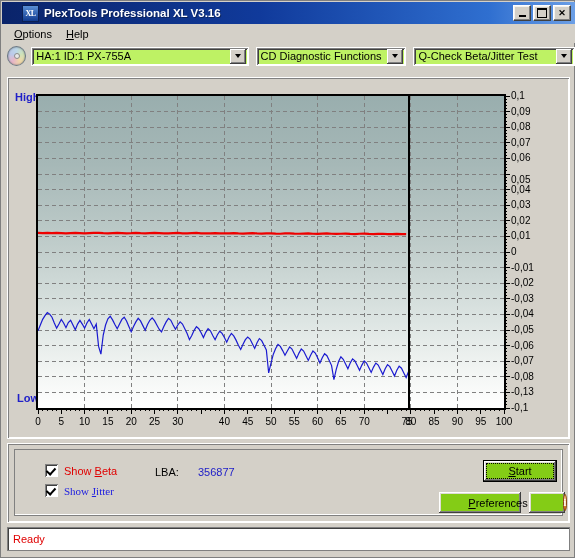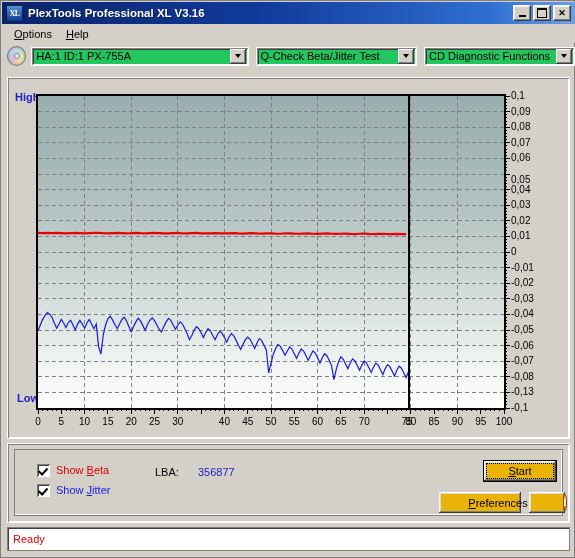--- a/index.html
+++ b/index.html
@@ -18,21 +18,21 @@
     box-sizing:border-box;
   }
 
   
   .titlebar{
     position:absolute;left:1px;top:1px;width:573px;height:22px;
     background:linear-gradient(to right,#0a246a 0%,#103a9b 45%,#2f6fd0 85%,#6c9fe6 100%);
     display:flex;align-items:center;
   }
   .title-icon{
-    width:15px;height:15px;margin-left:4px;margin-right:5px;
+    width:15px;height:15px;margin-left:20px;margin-right:5px;
     background:linear-gradient(to bottom,#5a8fd6,#103a8f);
     border:1px solid #0a1f52;
     color:#fff;font-size:8px;font-weight:bold;
     display:flex;align-items:center;justify-content:center;
     font-family:"Liberation Serif", serif;
     letter-spacing:-0.5px;
   }
   .title-text{
     color:#fff;font-weight:bold;font-size:11.5px;flex:1;
     text-shadow:1px 1px 0 rgba(0,0,0,.35);
@@ -71,21 +71,21 @@
       conic-gradient(from 0deg,#bcd7e8,#cfe3b9,#f0d8a8,#e7b6c8,#bcc9ea,#bcd7e8);
     border:1px solid #6d7a86;
     box-shadow:inset 0 0 2px rgba(0,0,0,.4);
     position:relative;
   }
   .disc-icon:after{
     content:"";position:absolute;left:6px;top:6px;width:4px;height:4px;
     background:#e8e8e8;border:1px solid #8a8a8a;border-radius:50%;
   }
   .combo{
-    height:19px;background:#22c55e;
+    height:19px;background:#bef264;
     border:1px solid #fff;
     box-shadow:inset 1px 1px 0 #808080, inset -1px -1px 0 #fff, inset 2px 2px 0 #404040;
     display:flex;align-items:center;box-sizing:border-box;
   }
   .combo .cval{flex:1;padding-left:4px;font-size:11px;color:#000;white-space:nowrap;overflow:hidden;}
   .combo .carrow{
     width:16px;height:15px;margin-right:2px;flex:none;
     background:#d4d0c8;
     box-shadow:inset -1px -1px 0 #404040, inset 1px 1px 0 #fff, inset -2px -2px 0 #808080;
     display:flex;align-items:center;justify-content:center;
@@ -144,42 +144,42 @@
     border:1px solid #fff;
     box-shadow:inset 1px 1px 0 #808080, inset -1px -1px 0 #fff;
     box-sizing:border-box;
   }
   .ctrl-inner{
     position:absolute;left:6px;top:5px;width:549px;height:67px;
     border:1px solid #808080;
     box-shadow:inset -1px -1px 0 #fff;
     box-sizing:border-box;
   }
-  .chk-row{position:absolute;display:flex;}
+  .chk-row{position:absolute;display:flex;align-items:center;margin-left:8px;}
   #chk-beta{left:22px;top:14px;}
   #chk-jitter{left:22px;top:34px;}
   .checkbox{
     width:13px;height:13px;background:#fff;margin-right:6px;flex:none;
     box-shadow:inset 1px 1px 0 #808080, inset -1px -1px 0 #fff, inset 2px 2px 0 #404040;
     position:relative;
   }
   .checkbox.checked:after{
     content:"";position:absolute;left:3px;top:2px;width:4px;height:7px;
     border:solid #000;border-width:0 2px 2px 0;transform:rotate(42deg);
   }
   .chk-label{font-size:11px;white-space:nowrap;}
   .chk-label u{text-decoration:underline;}
   .beta-color{color:#e00000;}
-  .jitter-color{color:#2020e0;}
+  .jitter-color{color:#2020e0;font-family:Liberation Serif, serif;}
 
   #lba-label{position:absolute;left:140px;top:16px;font-size:11px;color:#000;}
   #lba-value{position:absolute;left:183px;top:16px;font-size:11px;color:#2020c8;}
 
   .btn{
-    background:#eab308;position:absolute;
+    background:#84cc16;position:absolute;
     box-shadow:inset -1px -1px 0 #404040, inset 1px 1px 0 #fff, inset -2px -2px 0 #808080, inset 2px 2px 0 #dedbd5;
     display:flex;align-items:center;justify-content:center;
     font-size:11px;color:#000;box-sizing:border-box;padding-left:36px;
   }
   .btn u{text-decoration:underline;}
   #btn-start{
     left:468px;top:10px;width:74px;height:22px;
     border:1px solid #000;
   }
   #btn-start .inner{
@@ -242,28 +242,28 @@
   </div>
 
   <div class="toolbar">
     <div class="disc-icon"></div>
     <div class="combo" id="combo-drive">
       <div class="cval">HA:1 ID:1  PX-755A</div>
       <div class="carrow">
           <i></i>
         </div>
     </div>
-    <div class="combo" id="combo-test">
-      <div class="cval">Q-Check Beta/Jitter Test</div>
+    <div class="combo" id="combo-function">
+      <div class="cval">CD Diagnostic Functions</div>
       <div class="carrow">
           <i></i>
         </div>
     </div>
-    <div class="combo" id="combo-function">
-      <div class="cval">CD Diagnostic Functions</div>
+    <div class="combo" id="combo-test">
+      <div class="cval">Q-Check Beta/Jitter Test</div>
       <div class="carrow">
           <i></i>
         </div>
     </div>
   </div>
 
   <div class="chart-panel">
     <div class="chart-inner">
       <div class="axis-label" id="lbl-high">High</div>
       <div class="axis-label" id="lbl-low">Low</div>

